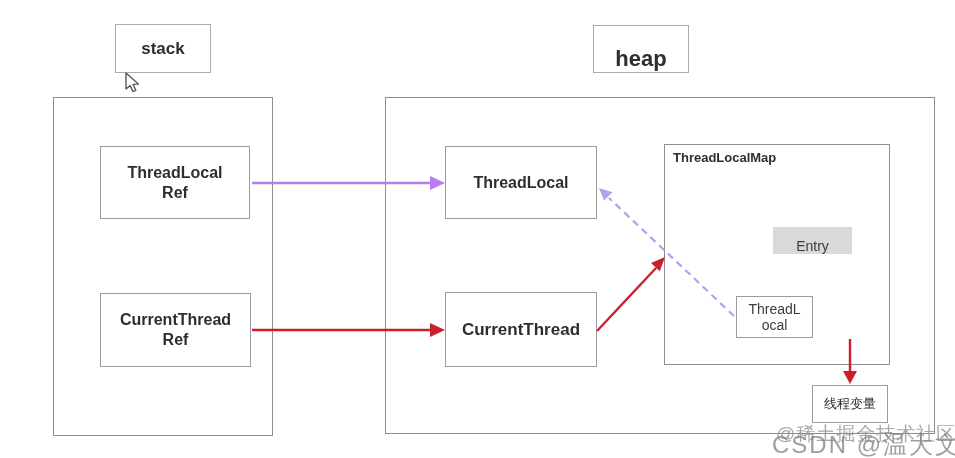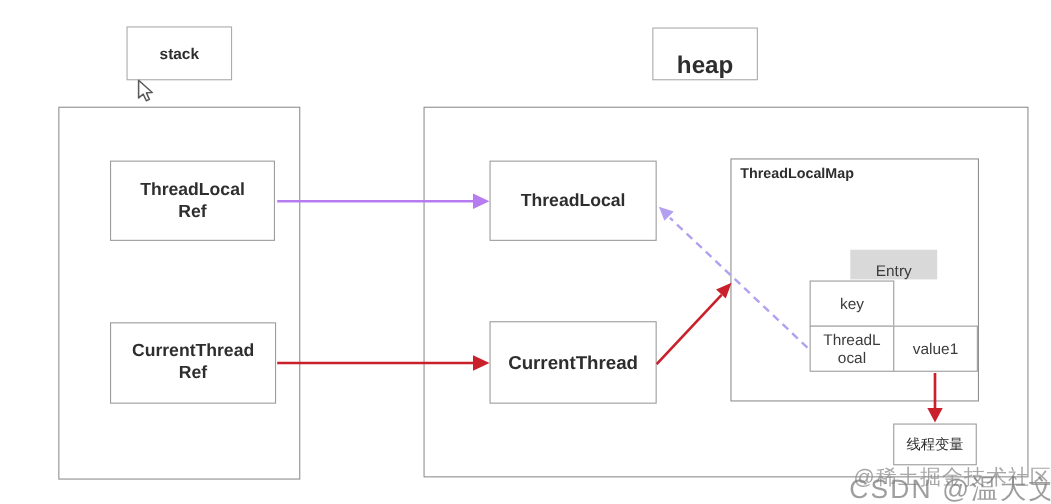--- a/index.html
+++ b/index.html
@@ -22,21 +22,21 @@
   .bold{font-weight:bold;}
   .pre{white-space:pre-line;line-height:1.25;}
   .container{
     position:absolute;
     border:1px solid var(--container-border,#8f8f8f);
     background:transparent;
     box-sizing:border-box;
   }
   .label-box{border-color:#ababab;}
   
-  .stack-label{left:115px;top:24px;width:96px;height:49px;font-size:14px;}
+  .stack-label{left:115px;top:24px;width:96px;height:49px;font-size:17px;}
   .heap-label{left:593px;top:25px;width:96px;height:48px;font-size:22px;align-items:flex-end;}
   .stack-container{left:53px;top:97px;width:220px;height:339px;}
   .heap-container{left:385px;top:97px;width:550px;height:337px;}
   .tl-ref{left:100px;top:146px;width:150px;height:73px;font-size:16px;}
   .ct-ref{left:100px;top:293px;width:151px;height:74px;font-size:16px;}
   .tl-box{left:445px;top:146px;width:152px;height:73px;font-size:16px;}
   .ct-box{left:445px;top:292px;width:152px;height:75px;font-size:17px;}
   .tlmap{left:664px;top:144px;width:226px;height:221px;background:transparent;}
   .tlmap-title{
     position:absolute;left:673px;top:150px;
@@ -111,24 +111,22 @@
     <span>CurrentThread</span>
   </div>
 
   <div class="container tlmap"></div>
   <div class="tlmap-title">ThreadLocalMap</div>
 
   <div class="entry-tab">
     <span>Entry</span>
   </div>
 
-  <div class="cell cell-key">key</div>
   <div class="cell cell-key2 pre">ThreadL
 ocal</div>
-  <div class="cell cell-value2">value1</div>
 
   <div class="box thread-var">
     <span>线程变量</span>
   </div>
 
   <svg class="overlay" viewBox="0 0 955 458" xmlns="http://www.w3.org/2000/svg">
 
     <g>
       <line class="ln-purple" x1="252" y1="183" x2="431" y2="183"></line>
       <polygon class="hd-purple" points="445,183 430,176 430,190"></polygon>

